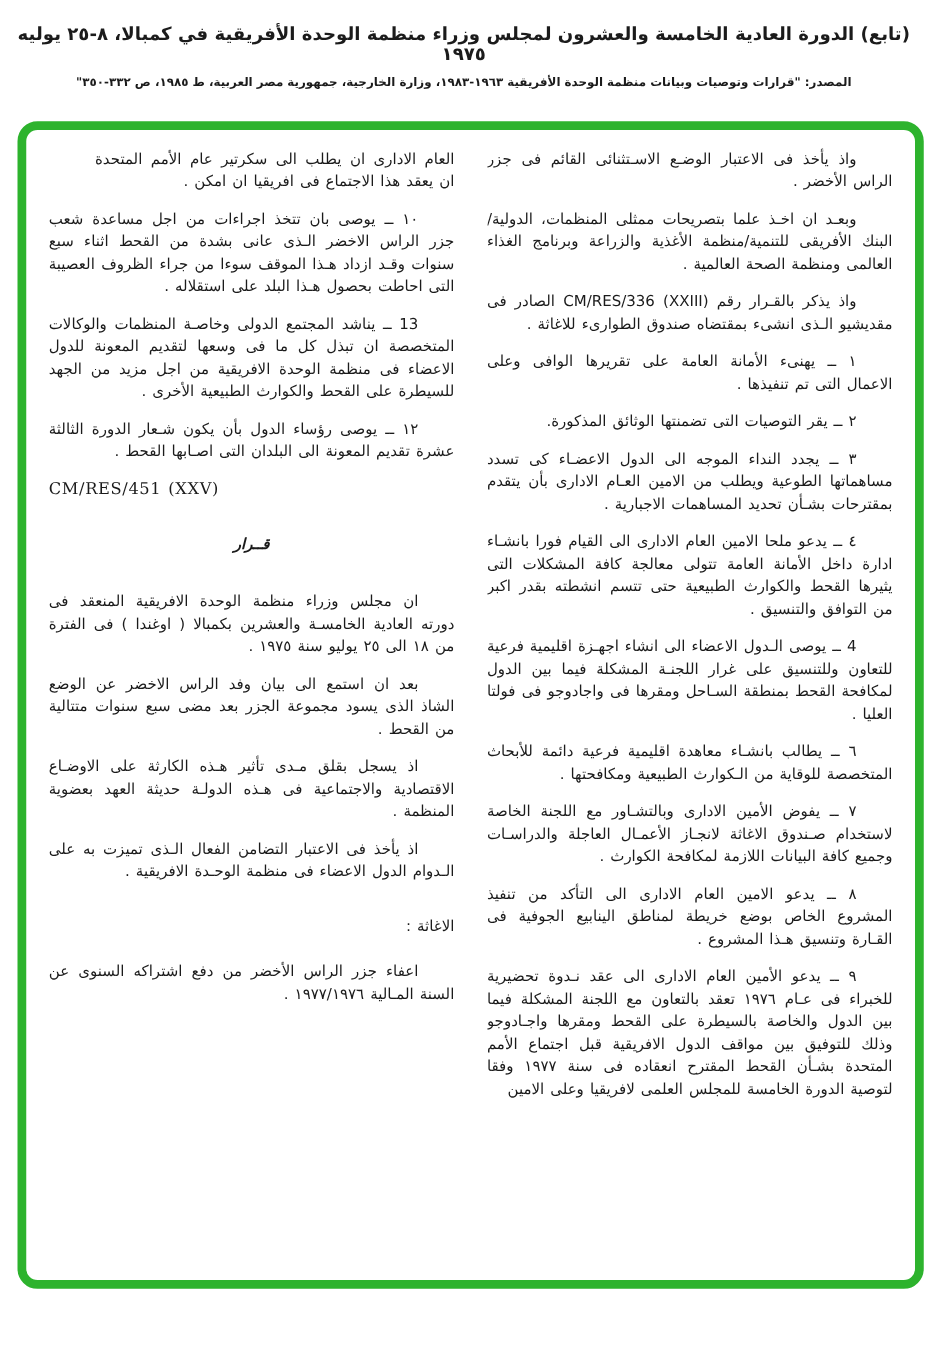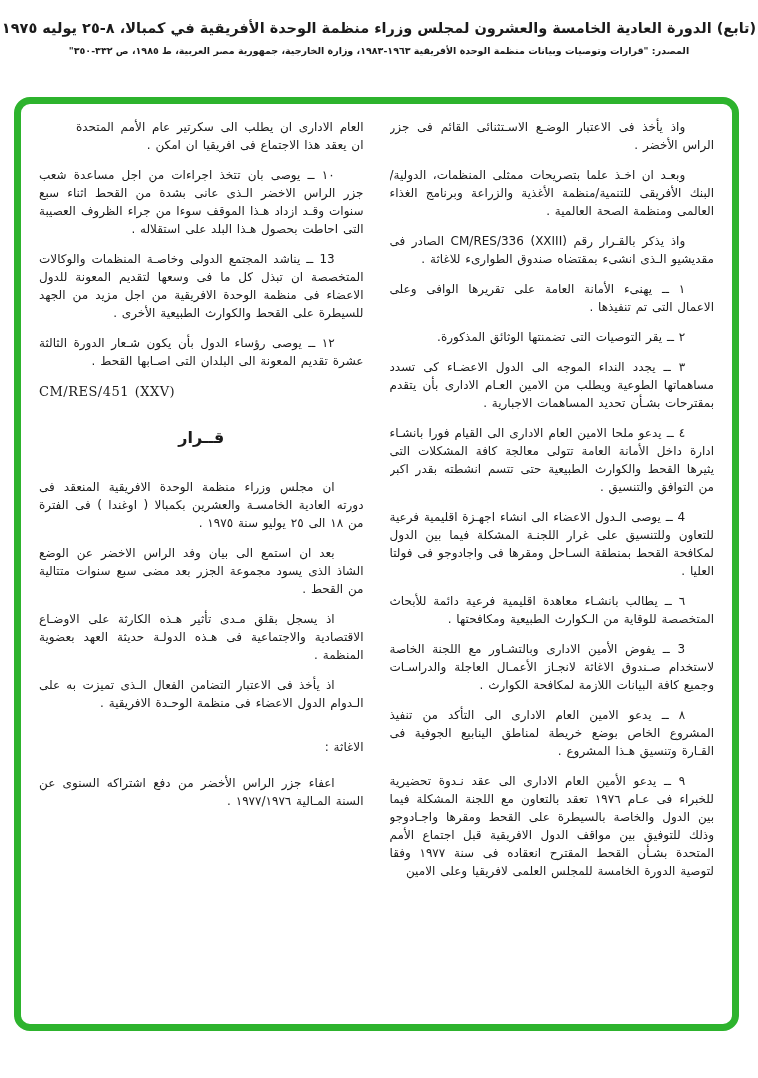--- a/index.html
+++ b/index.html
@@ -13,21 +13,21 @@
     position: relative;
     font-family: "DejaVu Sans", sans-serif;
     color: #1b1b1b;
     overflow: hidden;
   }
   
   .header {
     position: absolute;
     top: 20px;
     left: 0;
-    right: 0;
+    right: 16px;
     text-align: center;
   }
   .header-line1 {
     font-weight: bold;
     font-size: 14.5px;
     direction: rtl;
   }
   .header-line2 {
     font-weight: bold;
     font-size: 9.5px;
@@ -75,22 +75,23 @@
     text-indent: 0;
     font-family: "DejaVu Serif", serif;
     font-size: 13px;
     letter-spacing: 0.5px;
   }
   .col p.mt-lg { }
   .col p.heading {
     text-align: center;
     text-indent: 0;
     font-weight: bold;
-    font-size: 16px;
+    font-size: 12px;
     margin: 24px 0 28px 0;
+    font-style: italic;
   }
   .col p.decree {
     text-indent: 0;
     margin-top: 26px;
     margin-bottom: 18px;
   }
   
   .page-number {
     position: absolute;
     top: 1042px;
@@ -117,21 +118,21 @@
     <div class="col">
       <p>واذ يأخذ فى الاعتبار الوضـع الاسـتثنائى القائم فى جزر الراس الأخضر .</p>
       <p>وبعـد ان اخـذ علما بتصريحات ممثلى المنظمات، الدولية/البنك الأفريقى للتنمية/منظمة الأغذية والزراعة وبرنامج الغذاء العالمى ومنظمة الصحة العالمية .</p>
       <p>واذ يذكر بالقـرار رقم CM/RES/336 (XXIII) الصادر فى مقديشيو الـذى انشىء بمقتضاه صندوق الطوارىء للاغاثة .</p>
       <p>١ ــ يهنىء الأمانة العامة على تقريرها الوافى وعلى الاعمال التى تم تنفيذها .</p>
       <p>٢ ــ يقر التوصيات التى تضمنتها الوثائق المذكورة.</p>
       <p>٣ ــ يجدد النداء الموجه الى الدول الاعضـاء كى تسدد مساهماتها الطوعية ويطلب من الامين العـام الادارى بأن يتقدم بمقترحات بشـأن تحديد المساهمات الاجبارية .</p>
       <p>٤ ــ يدعو ملحا الامين العام الادارى الى القيام فورا بانشـاء ادارة داخل الأمانة العامة تتولى معالجة كافة المشكلات التى يثيرها القحط والكوارث الطبيعية حتى تتسم انشطته بقدر اكبر من التوافق والتنسيق .</p>
       <p>4 ــ يوصى الـدول الاعضاء الى انشاء اجهـزة اقليمية فرعية للتعاون وللتنسيق على غرار اللجنـة المشكلة فيما بين الدول لمكافحة القحط بمنطقة السـاحل ومقرها فى واجادوجو فى فولتا العليا .</p>
       <p>٦ ــ يطالب بانشـاء معاهدة اقليمية فرعية دائمة للأبحاث المتخصصة للوقاية من الـكوارث الطبيعية ومكافحتها .</p>
-      <p>3 ــ يفوض الأمين الادارى وبالتشـاور مع اللجنة الخاصة لاستخدام صـندوق الاغاثة لانجـاز الأعمـال العاجلة والدراسـات وجميع كافة البيانات اللازمة لمكافحة الكوارث .</p>
+      <p>٧ ــ يفوض الأمين الادارى وبالتشـاور مع اللجنة الخاصة لاستخدام صـندوق الاغاثة لانجـاز الأعمـال العاجلة والدراسـات وجميع كافة البيانات اللازمة لمكافحة الكوارث .</p>
       <p>٨ ــ يدعو الامين العام الادارى الى التأكد من تنفيذ المشروع الخاص بوضع خريطة لمناطق الينابيع الجوفية فى القـارة وتنسيق هـذا المشروع .</p>
       <p>٩ ــ يدعو الأمين العام الادارى الى عقد نـدوة تحضيرية للخبراء فى عـام ١٩٧٦ تعقد بالتعاون مع اللجنة المشكلة فيما بين الدول والخاصة بالسيطرة على القحط ومقرها واجـادوجو وذلك للتوفيق بين مواقف الدول الافريقية قبل اجتماع الأمم المتحدة بشـأن القحط المقترح انعقاده فى سنة ١٩٧٧ وفقا لتوصية الدورة الخامسة للمجلس العلمى لافريقيا وعلى الامين</p>
     </div>
 
     <div class="col">
       <p class="flush">العام الادارى ان يطلب الى سكرتير عام الأمم المتحدة ان يعقد هذا الاجتماع فى افريقيا ان امكن .</p>
       <p>١٠ ــ يوصى بان تتخذ اجراءات من اجل مساعدة شعب جزر الراس الاخضر الـذى عانى بشدة من القحط اثناء سبع سنوات وقـد ازداد هـذا الموقف سوءا من جراء الظروف العصيبة التى احاطت بحصول هـذا البلد على استقلاله .</p>
       <p>13 ــ يناشد المجتمع الدولى وخاصـة المنظمات والوكالات المتخصصة ان تبذل كل ما فى وسعها لتقديم المعونة للدول الاعضاء فى منظمة الوحدة الافريقية من اجل مزيد من الجهد للسيطرة على القحط والكوارث الطبيعية الأخرى .</p>
       <p>١٢ ــ يوصى رؤساء الدول بأن يكون شـعار الدورة الثالثة عشرة تقديم المعونة الى البلدان التى اصـابها القحط .</p>
       <p class="code mt-lg">CM/RES/451 (XXV)</p>

